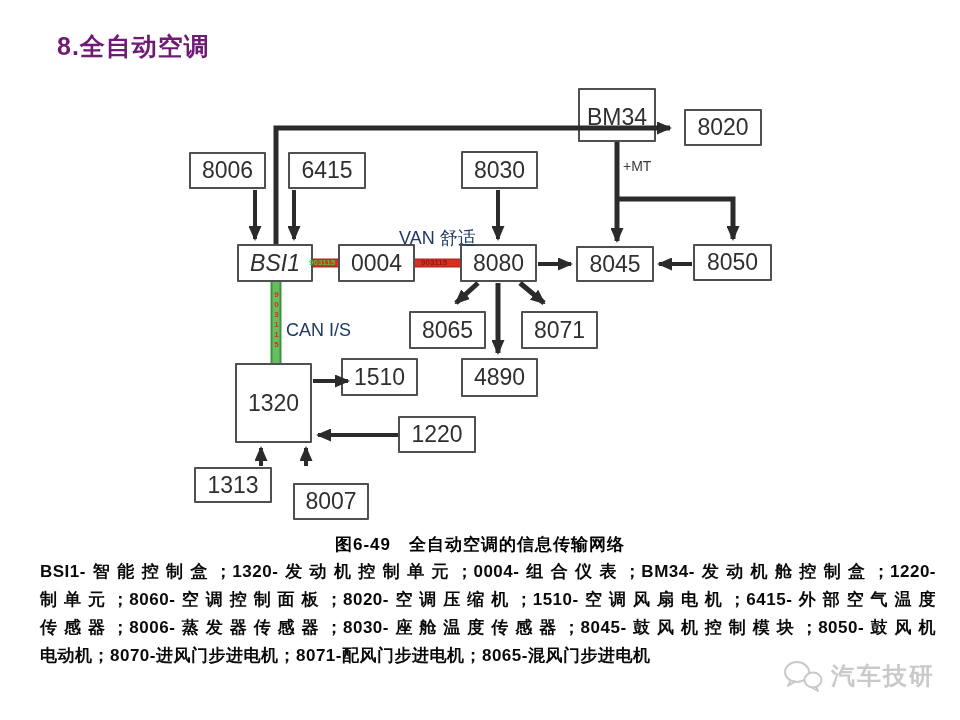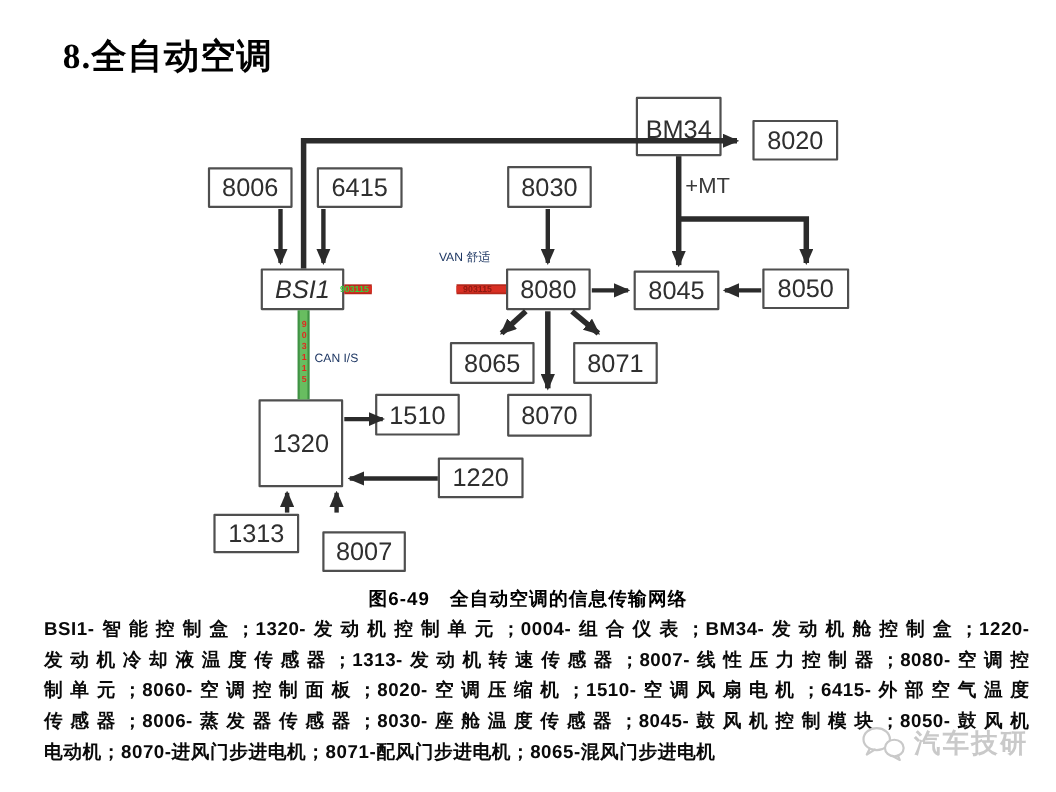--- a/index.html
+++ b/index.html
@@ -1,26 +1,26 @@
 <!DOCTYPE html>
 <html><head>
 <meta charset="utf-8">
 <style>
   html,body{margin:0;padding:0;background:#ffffff;}
   #page{position:relative;width:960px;height:720px;background:#ffffff;overflow:hidden;
         font-family:"Liberation Sans",sans-serif;}
-  .title{position:absolute;left:57px;top:30px;font-family:Liberation Serif, serif;
-         font-weight:700;font-size:32px;color:#000000;letter-spacing:1px;}
+  .title{position:absolute;left:57px;top:30px;font-family:Liberation Sans, sans-serif;
+         font-weight:700;font-size:25px;color:#701a75;letter-spacing:1px;}
   .node{position:absolute;box-sizing:border-box;border:2px solid #4f4f4f;background:transparent;
         display:flex;align-items:center;justify-content:center;
         font-size:23px;color:#2f2f2f;z-index:2;border-radius:1px;}
   .node.top-align{align-items:center;padding-top:4px;}
   #wires{position:absolute;left:0;top:0;z-index:3;pointer-events:none;}
-  .flabel{position:absolute;z-index:4;color:#1f3864;font-size:11px;white-space:nowrap;}
-  .mt-label{position:absolute;z-index:4;color:#3a3a3a;font-size:20px;font-weight:500;white-space:nowrap;}
+  .flabel{position:absolute;z-index:4;color:#1f3864;font-size:18px;white-space:nowrap;}
+  .mt-label{position:absolute;z-index:4;color:#3a3a3a;font-size:14px;font-weight:500;white-space:nowrap;}
   .wire-num{position:absolute;z-index:5;font-size:8px;font-weight:700;letter-spacing:0;
             line-height:8px;white-space:nowrap;}
   .wire-num.green-txt{color:#35d13c;}
   .wire-num.darkred-txt{color:#8d1a10;}
   .wire-num.vert{writing-mode:vertical-rl;text-orientation:upright;color:#e02a1f;letter-spacing:1px;}
   .caption{position:absolute;left:0;top:533px;width:960px;text-align:center;
            font-size:17px;font-weight:700;color:#000;letter-spacing:1px;}
   .legend{position:absolute;left:40px;top:558px;width:896px;font-size:17px;font-weight:700;
           color:#0a0a0a;letter-spacing:0.5px;}
   .legend .lg-line{height:28px;line-height:28px;text-align:justify;text-align-last:justify;white-space:nowrap;}
@@ -46,37 +46,40 @@
     </div>
   <div class="node" style="left:288px;top:152px;width:78px;height:37px;">
       <span>6415</span>
     </div>
   <div class="node" style="left:461px;top:151px;width:77px;height:38px;">
       <span>8030</span>
     </div>
   <div class="node" style="left:237px;top:244px;width:76px;height:38px;font-style:italic;">
       <span>BSI1</span>
     </div>
+  <div class="node" style="left:338px;top:244px;width:77px;height:38px;">
+      <span>0004</span>
+    </div>
   <div class="node" style="left:460px;top:244px;width:77px;height:38px;">
       <span>8080</span>
     </div>
   <div class="node" style="left:576px;top:246px;width:78px;height:36px;align-items:center;">
       <span>8045</span>
     </div>
   <div class="node" style="left:693px;top:244px;width:79px;height:37px;">
       <span>8050</span>
     </div>
   <div class="node" style="left:409px;top:311px;width:77px;height:38px;">
       <span>8065</span>
     </div>
   <div class="node" style="left:521px;top:311px;width:77px;height:38px;">
       <span>8071</span>
     </div>
   <div class="node" style="left:461px;top:358px;width:77px;height:39px;">
-      <span>8070</span>
+      <span>4890</span>
     </div>
   <div class="node" style="left:235px;top:363px;width:77px;height:80px;">
       <span>1320</span>
     </div>
   <div class="node" style="left:341px;top:358px;width:77px;height:38px;">
       <span>1510</span>
     </div>
   <div class="node" style="left:398px;top:416px;width:78px;height:37px;">
       <span>1220</span>
     </div>
@@ -128,21 +131,20 @@
   <div class="flabel" style="left:399px;top:226px;">VAN 舒适</div>
   <div class="flabel" style="left:286px;top:320px;">CAN I/S</div>
   <div class="wire-num green-txt" style="left:309px;top:259px;">903115</div>
   <div class="wire-num darkred-txt" style="left:421px;top:259px;">903115</div>
   <div class="wire-num vert" style="left:272px;top:290px;">903115</div>
 
   <div class="caption">图6-49　全自动空调的信息传输网络</div>
 
   <div class="legend">
     <div class="lg-line">BSI1-智能控制盒；1320-发动机控制单元；0004-组合仪表；BM34-发动机舱控制盒；1220-</div>
-    <div class="lg-line">发动机冷却液温度传感器；1313-发动机转速传感器；8007-线性压力控制器；8080-空调控</div>
     <div class="lg-line">制单元；8060-空调控制面板；8020-空调压缩机；1510-空调风扇电机；6415-外部空气温度</div>
     <div class="lg-line">传感器；8006-蒸发器传感器；8030-座舱温度传感器；8045-鼓风机控制模块；8050-鼓风机</div>
     <div class="lg-line">电动机；8070-进风门步进电机；8071-配风门步进电机；8065-混风门步进电机</div>
   </div>
 
   <div class="watermark">
     <svg width="40" height="32" viewBox="0 0 40 32">
       <ellipse cx="14" cy="12" rx="12" ry="10" fill="none" stroke="#c9c9c9" stroke-width="2"></ellipse>
       <path d="M8,20 L5,26 L13,21" fill="none" stroke="#c9c9c9" stroke-width="2" stroke-linejoin="round"></path>
       <ellipse cx="30" cy="20" rx="8.5" ry="7.5" fill="#ffffff" stroke="#c9c9c9" stroke-width="2"></ellipse>

